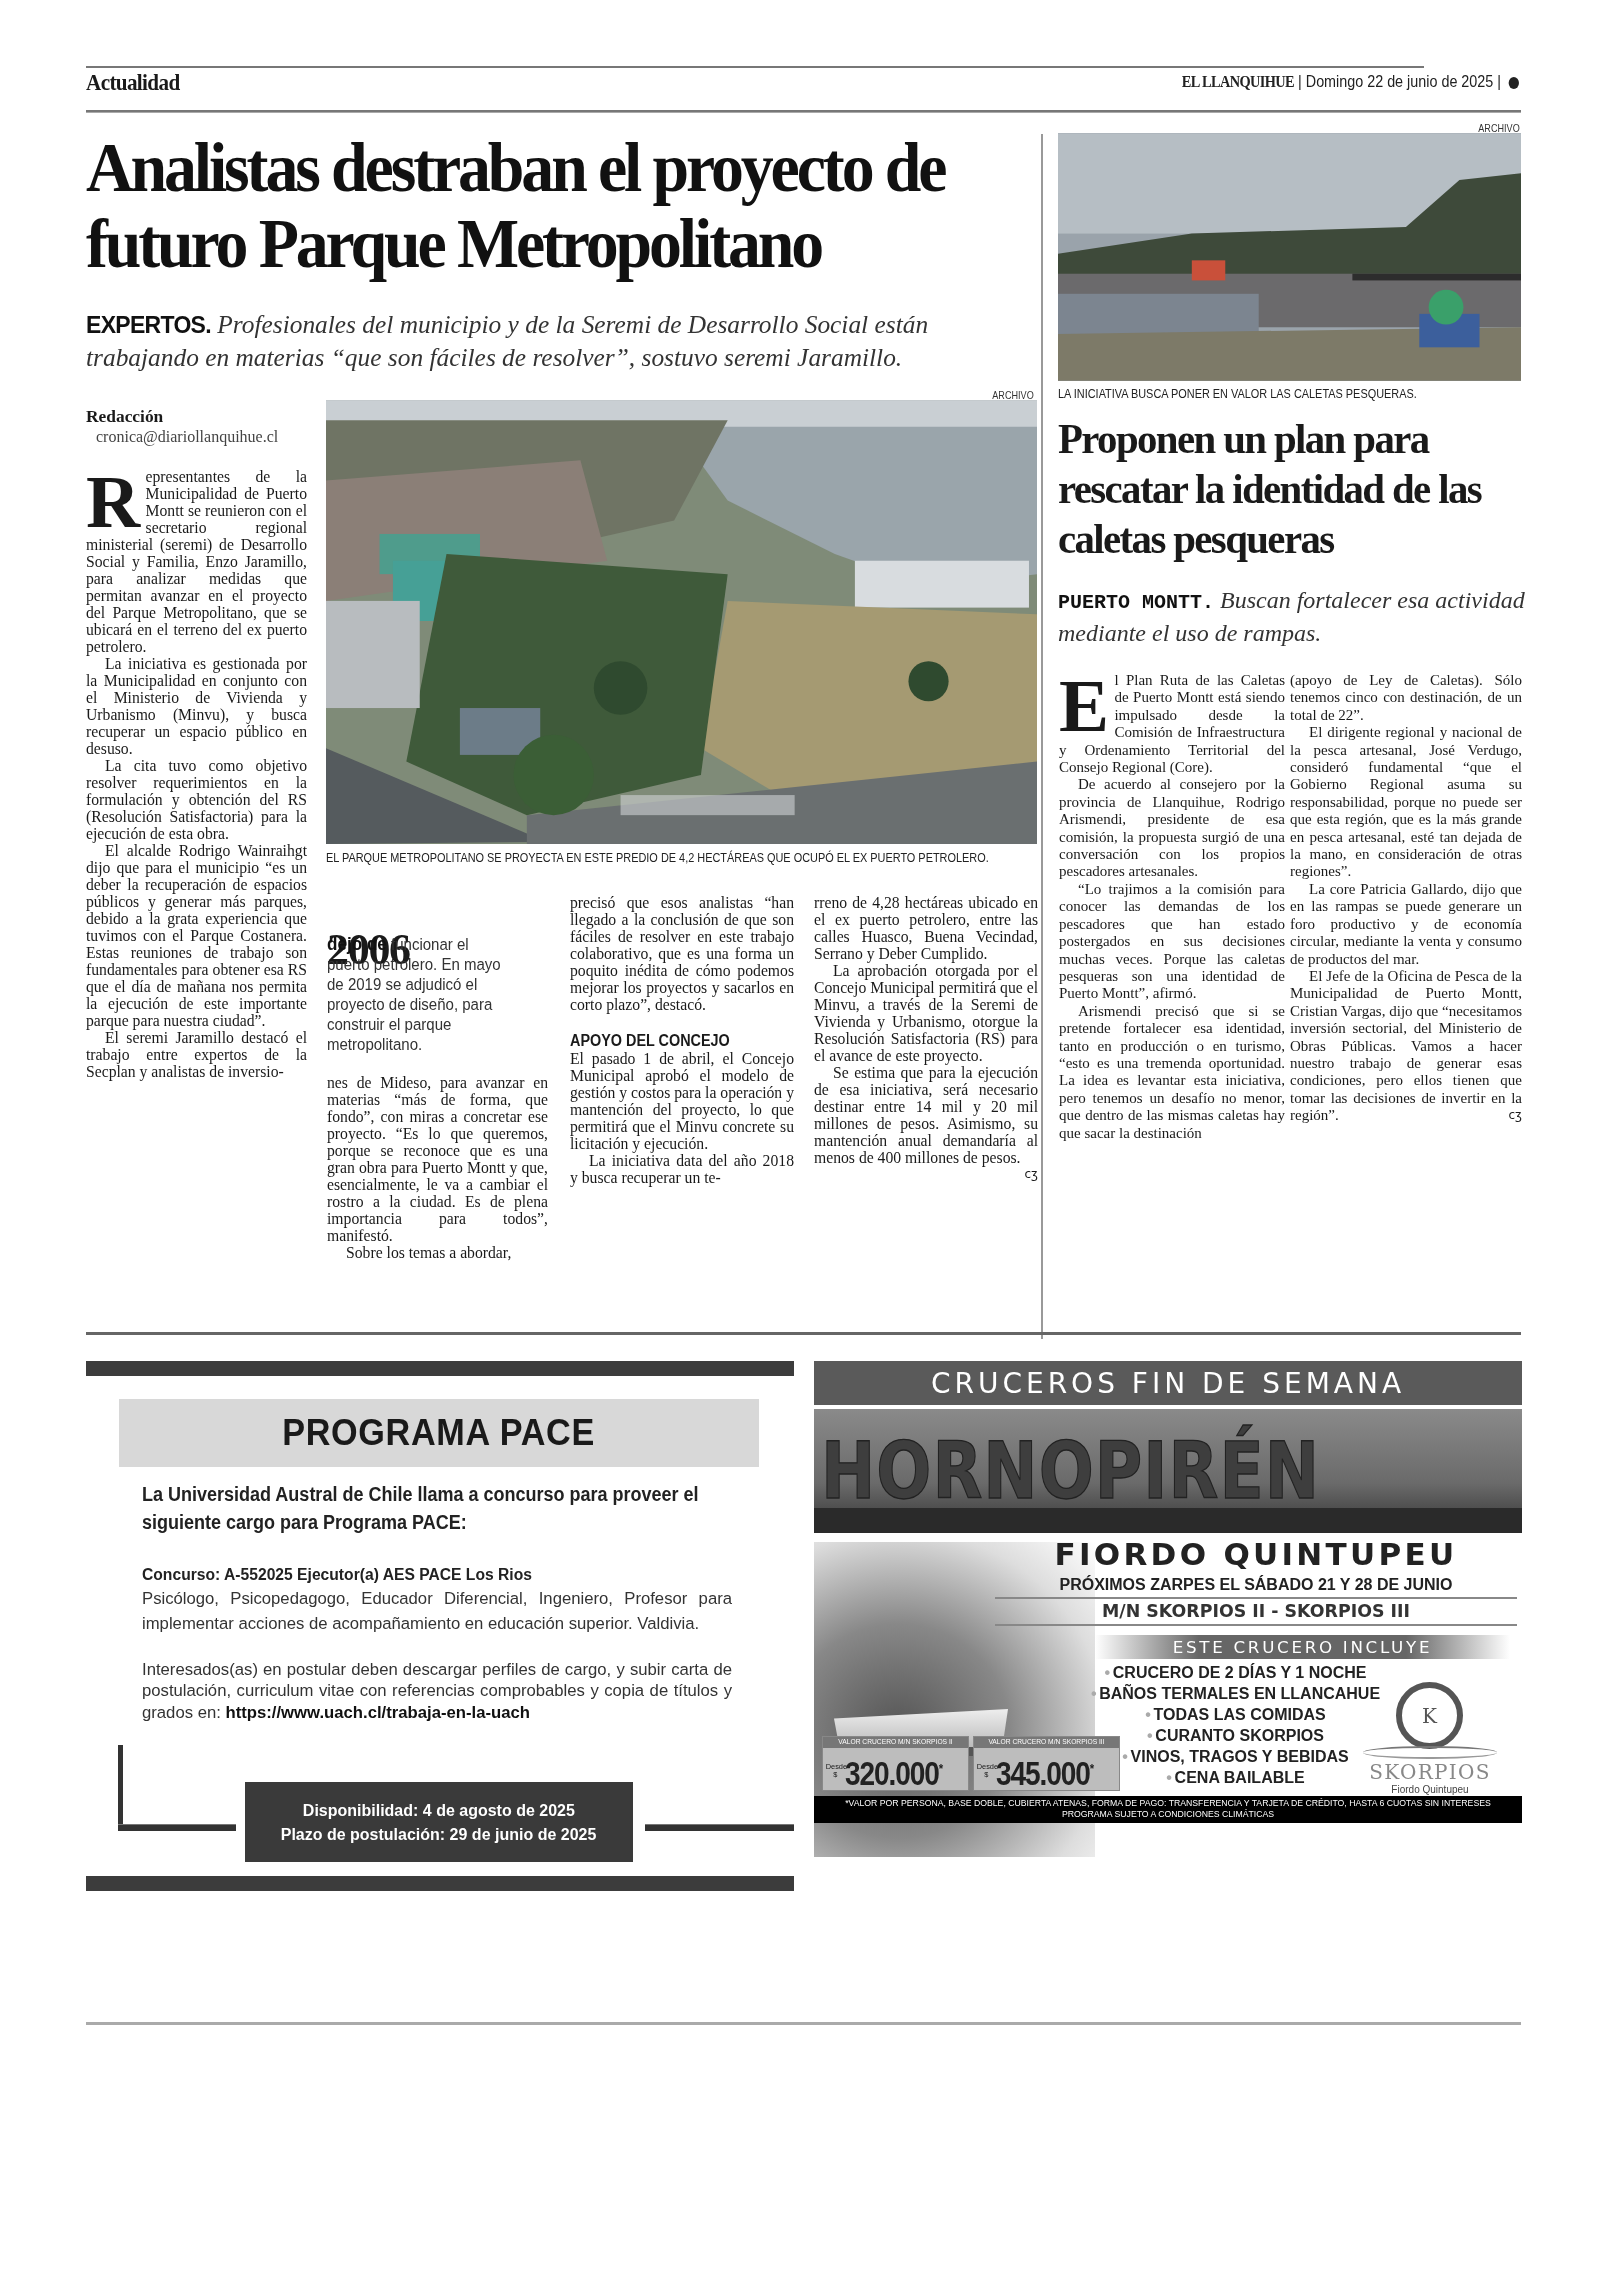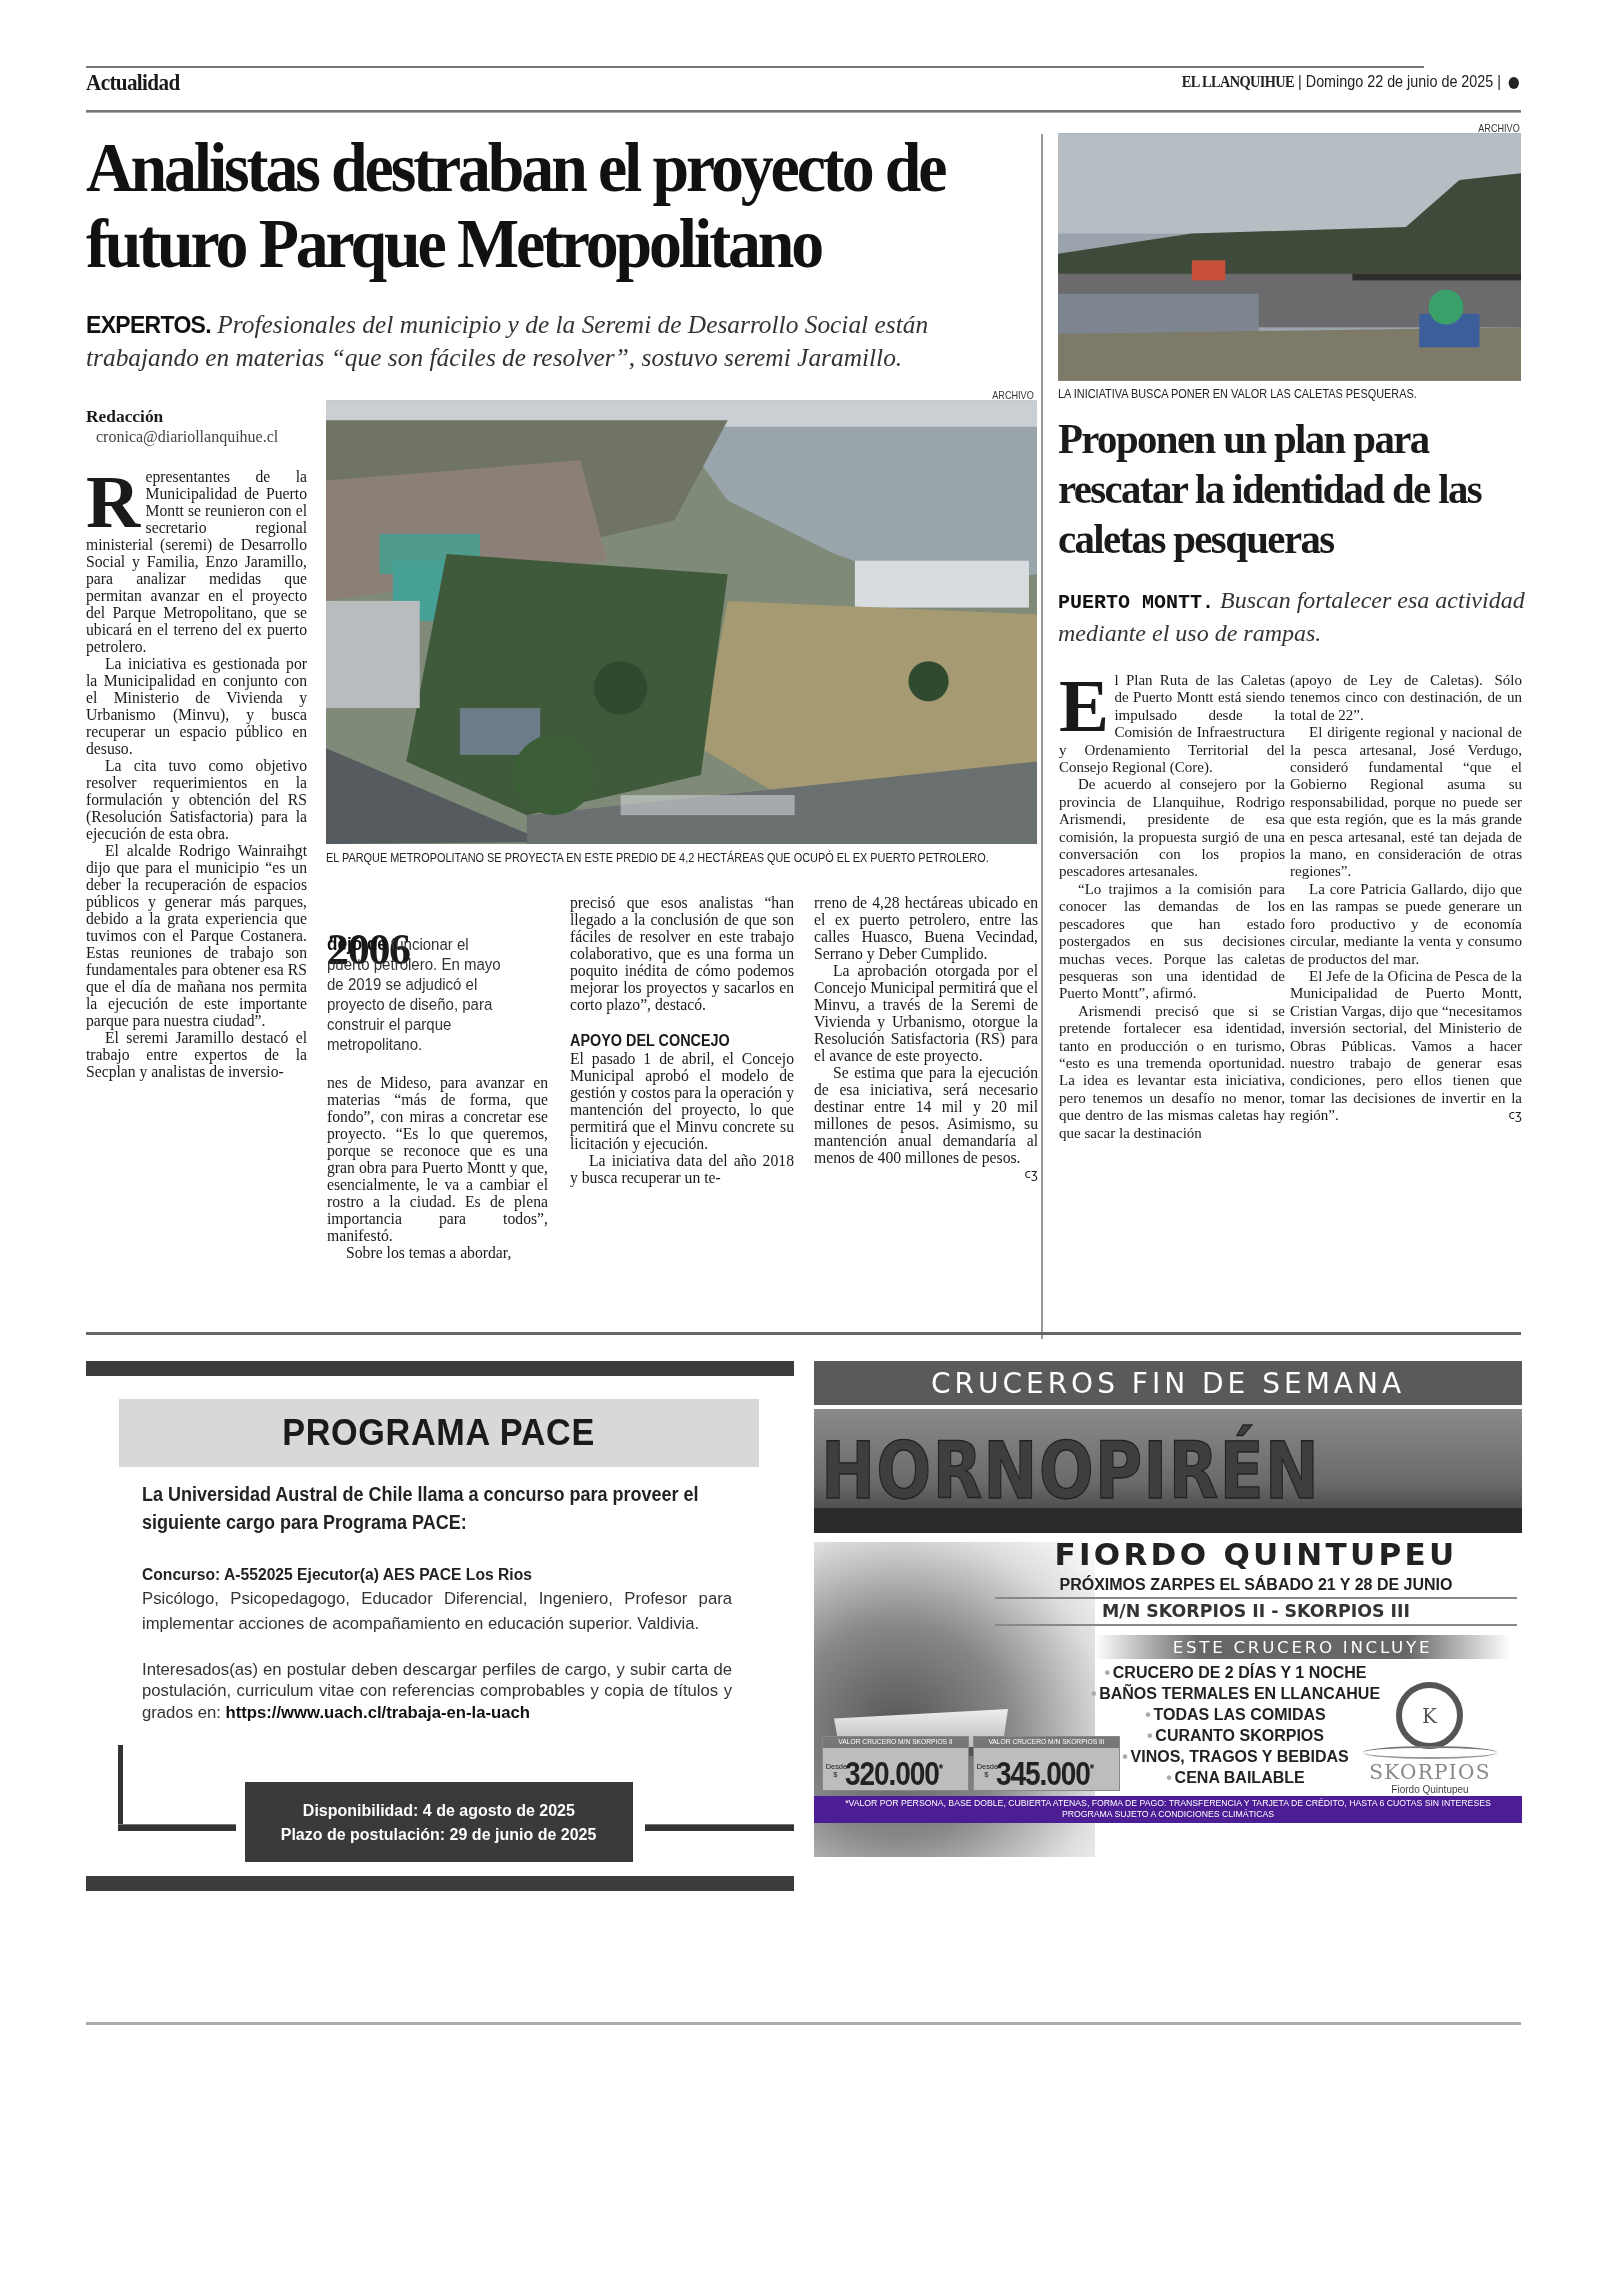--- a/index.html
+++ b/index.html
@@ -105,21 +105,21 @@
   .sk-brand-sub { position: absolute; left: 0; top: 102px; width: 134px; text-align: center; font-family: "Liberation Sans", sans-serif; font-size: 10px; color: #444; }
   .sk-brand-country { position: absolute; left: 0; top: 114px; width: 134px; text-align: center; font-family: "Liberation Sans", sans-serif; font-size: 7.4px; letter-spacing: 2px; color: #444; }
   .sk-price { position: absolute; top: 375px; width: 147px; height: 55px; background: #bdbdbd; border: 1.3px solid #888; }
   .sk-price.p1 { left: 8px; }
   .sk-price.p2 { left: 159px; }
   .sk-price-label { background: #777; color: #fff; font-family: "Liberation Sans", sans-serif; font-size: 6.7px; text-align: center; height: 10.7px; line-height: 10.7px; white-space: nowrap; overflow: hidden; }
   .sk-price-row { display: flex; align-items: center; padding-left: 2.7px; }
   .sk-desde { font-family: "Liberation Sans", sans-serif; font-size: 7.4px; line-height: 8px; width: 19px; text-align: center; }
   .sk-amount { font-family: "Liberation Sans", sans-serif; font-weight: bold; font-size: 33px; line-height: 41px; letter-spacing: -1.3px; color: #222; transform: scaleX(0.85); transform-origin: left; }
   .sk-amount sup { font-size: 13.4px; }
-  .sk-terms { position: absolute; left: 0; top: 435px; width: 100%; height: 27px; background: #4c1d95; color: #fff; font-family: "Liberation Sans", sans-serif; font-size: 8.7px; text-align: center; line-height: 11.4px; padding-top: 2px; }
+  .sk-terms { position: absolute; left: 0; top: 435px; width: 100%; height: 27px; background: #000000; color: #fff; font-family: "Liberation Sans", sans-serif; font-size: 8.7px; text-align: center; line-height: 11.4px; padding-top: 2px; }
   .sk-contact { position: absolute; left: 0; top: 464px; width: 100%; height: 66px; background: #555; color: #fff; text-align: center; font-family: "DejaVu Sans", sans-serif; border-top: 1.3px solid #aaa; }
   .sk-phones { font-size: 17.4px; line-height: 25.4px; transform: scaleX(0.85); white-space: nowrap; }
   .wa-icon { display: inline-block; width: 17.4px; height: 17.4px; border: 2px solid #fff; border-radius: 50%; vertical-align: middle; margin: 0 4px 0 9.4px; }
   .sk-web { font-size: 14.7px; line-height: 19px; }
   .sk-city { font-size: 14.7px; line-height: 19px; letter-spacing: 0.7px; }
 
   .page-bottom-rule { left: 86px; top: 2022px; width: 1435px; height: 2.7px; background: #aaa; }
 </style>
 </head>
 <body>

